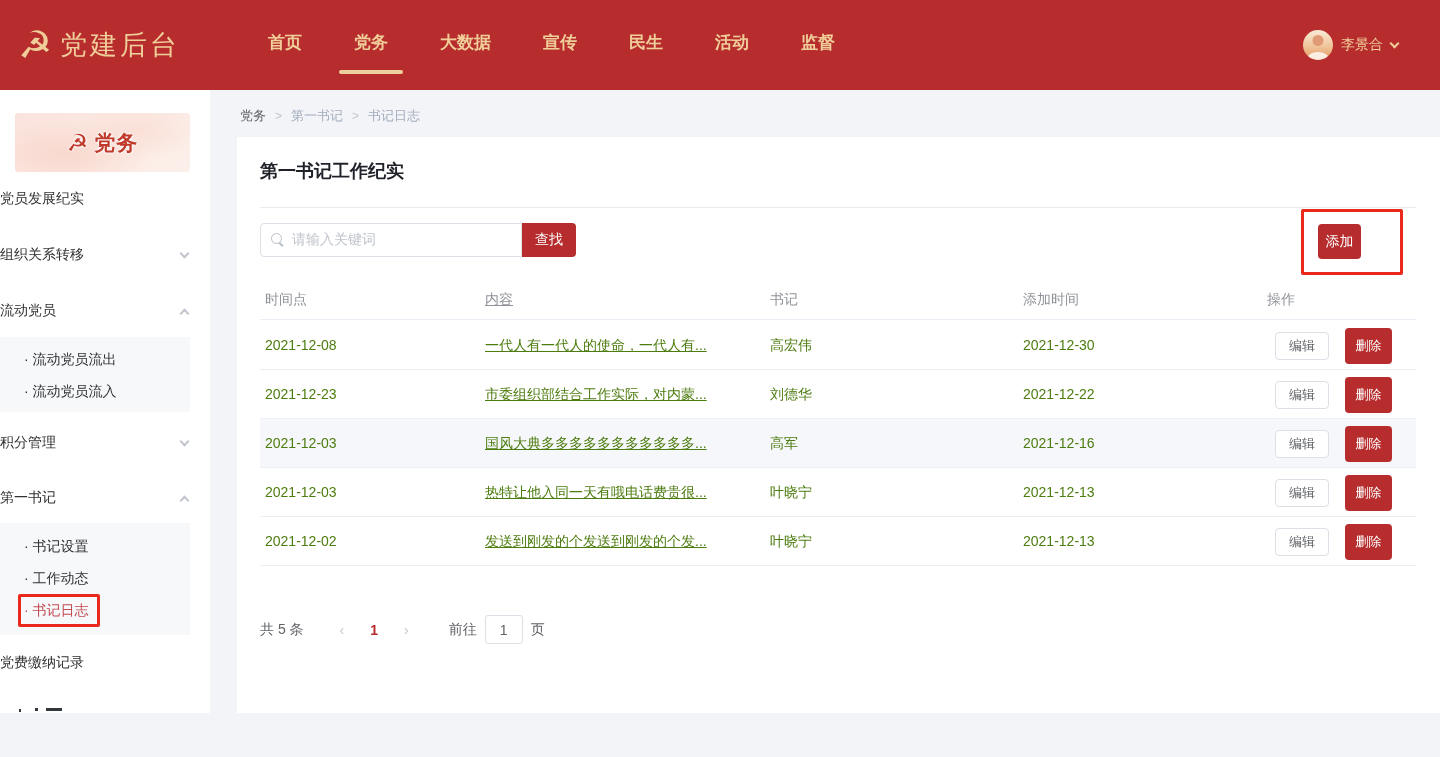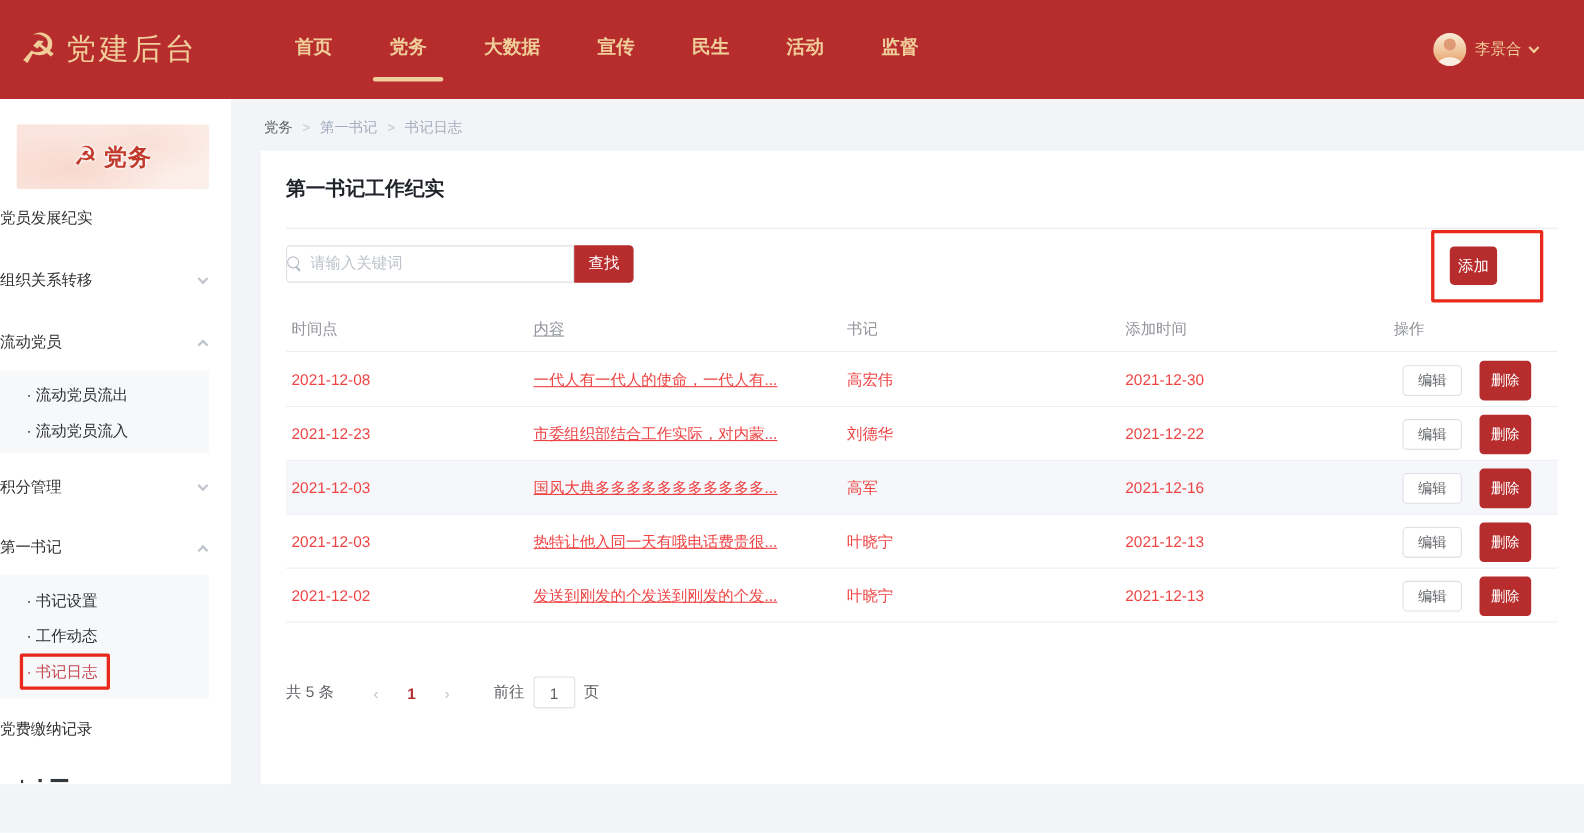--- a/index.html
+++ b/index.html
@@ -79,39 +79,39 @@
   .breadcrumb .crumb-first { color:#606266; }
   .breadcrumb .sep { margin:0 9px; color:#c0c4cc; font-size:12px; }
   .card { position:absolute; left:237px; top:137px; width:1203px; height:576px; background:#ffffff; }
 
   .page-title { position:absolute; left:23px; top:22px; font-size:18px; font-weight:bold; color:#1f2329; }
   .title-divider { position:absolute; left:23px; top:70px; width:1156px; height:1px; background:#e8ebf0; }
 
   .search-row { position:absolute; left:23px; top:86px; display:flex; }
   .search-input {
     width:262px; height:34px; border:1px solid #dcdfe6; border-radius:4px 0 0 4px;
-    display:flex; align-items:center; background:#fff;
+    display:flex; align-items:center; padding-left:10px; background:#fff;
   }
   .mag { position:relative; width:14px; height:14px; margin-right:7px; }
   .mag::before { content:""; position:absolute; left:0; top:0; width:9px; height:9px; border:1.5px solid #b9bfc8; border-radius:50%; }
   .mag::after { content:""; position:absolute; left:9px; top:9px; width:5px; height:1.5px; background:#b9bfc8; transform:rotate(45deg); transform-origin:0 0; }
   .search-placeholder { color:#bfc4cc; font-size:14px; }
   .btn-red {
     background:#b72d2e; color:#fff; border:none; font-size:14px; cursor:pointer;
     font-family:inherit;
   }
   .search-btn { width:54px; height:34px; border-radius:0 4px 4px 0; }
   .add-btn { position:absolute; left:1081px; top:87px; width:43px; height:35px; border-radius:4px; font-size:14px; }
 
   
   .thead { position:absolute; left:23px; top:145px; width:1156px; height:38px; border-bottom:1px solid #ebeef5; }
   .th { position:absolute; top:0; height:38px; line-height:34px; font-size:14px; color:#909399; }
   .trow { position:absolute; left:23px; width:1156px; height:49px; border-bottom:1px solid #ebeef5; }
   .trow.shaded { background:#f5f7fa; }
-  .td { position:absolute; top:0; height:49px; line-height:49px; font-size:14px; color:#ef4444; white-space:nowrap; }
+  .td { position:absolute; top:0; height:49px; line-height:49px; font-size:14px; color:#4d7c0f; white-space:nowrap; }
   .col1 { left:5px; }  .col2 { left:225px;text-decoration:underline; } .col3 { left:510px; } .col4 { left:763px; } .col5 { left:1007px; }
   .ops { display:flex; align-items:center; height:49px; position:absolute; left:1015px; top:0; }
   .btn-edit {
     width:54px; height:28px; background:#fff; border:1px solid #dcdfe6; border-radius:4px;
     color:#606266; font-size:13px; cursor:pointer; font-family:inherit;
   }
   .btn-del { width:47px; height:36px; border-radius:4px; margin-left:16px; font-size:13px; }
 
   
   .pagination { position:absolute; left:23px; top:478px; display:flex; align-items:center; font-size:14px; color:#606266; }

